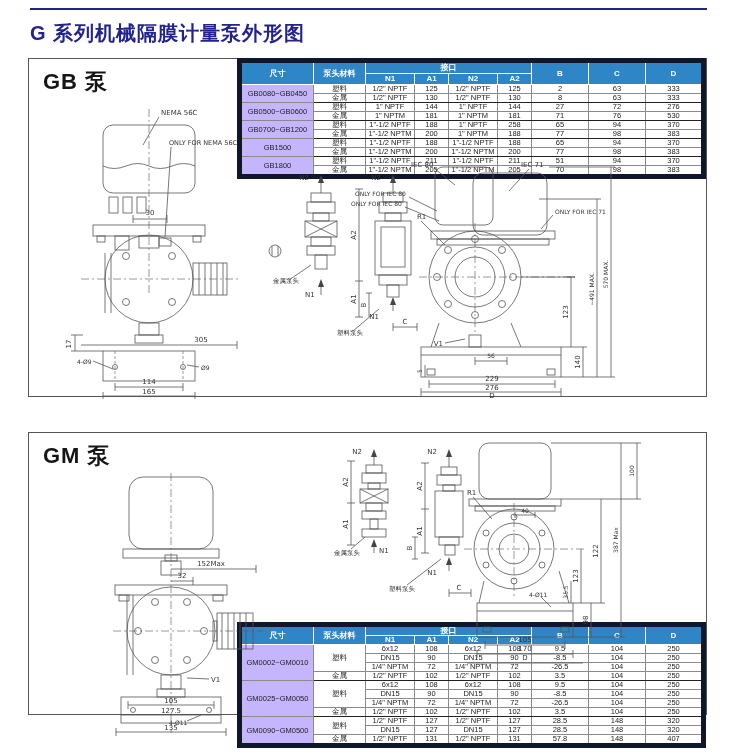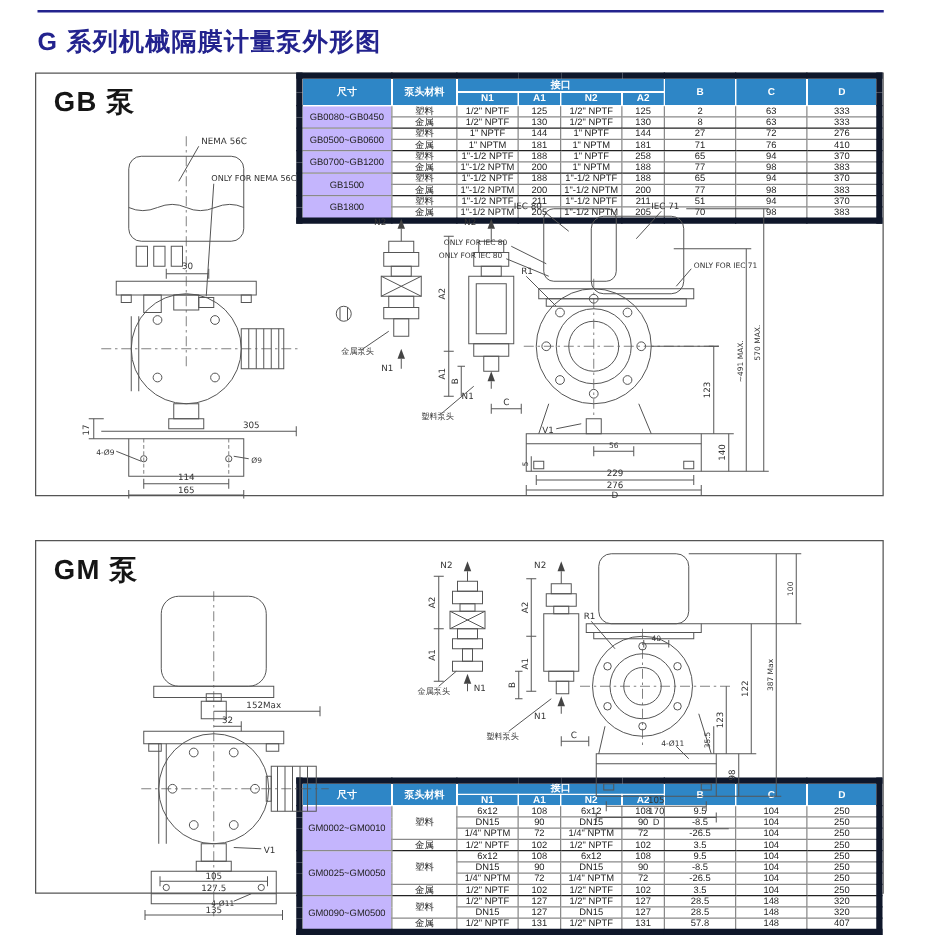--- a/index.html
+++ b/index.html
@@ -107,21 +107,21 @@
           <td>276</td>
         </tr>
         <tr class="gend">
           <td>金属</td>
           <td>1" NPTM</td>
           <td>181</td>
           <td>1" NPTM</td>
           <td>181</td>
           <td>71</td>
           <td>76</td>
-          <td>410</td>
+          <td>530</td>
         </tr>
         <tr>
           <th class="sz" rowspan="2">GB0700~GB1200</th>
           <td>塑料</td>
           <td>1"-1/2 NPTF</td>
           <td>188</td>
           <td>1" NPTF</td>
           <td>258</td>
           <td>65</td>
           <td>94</td>

